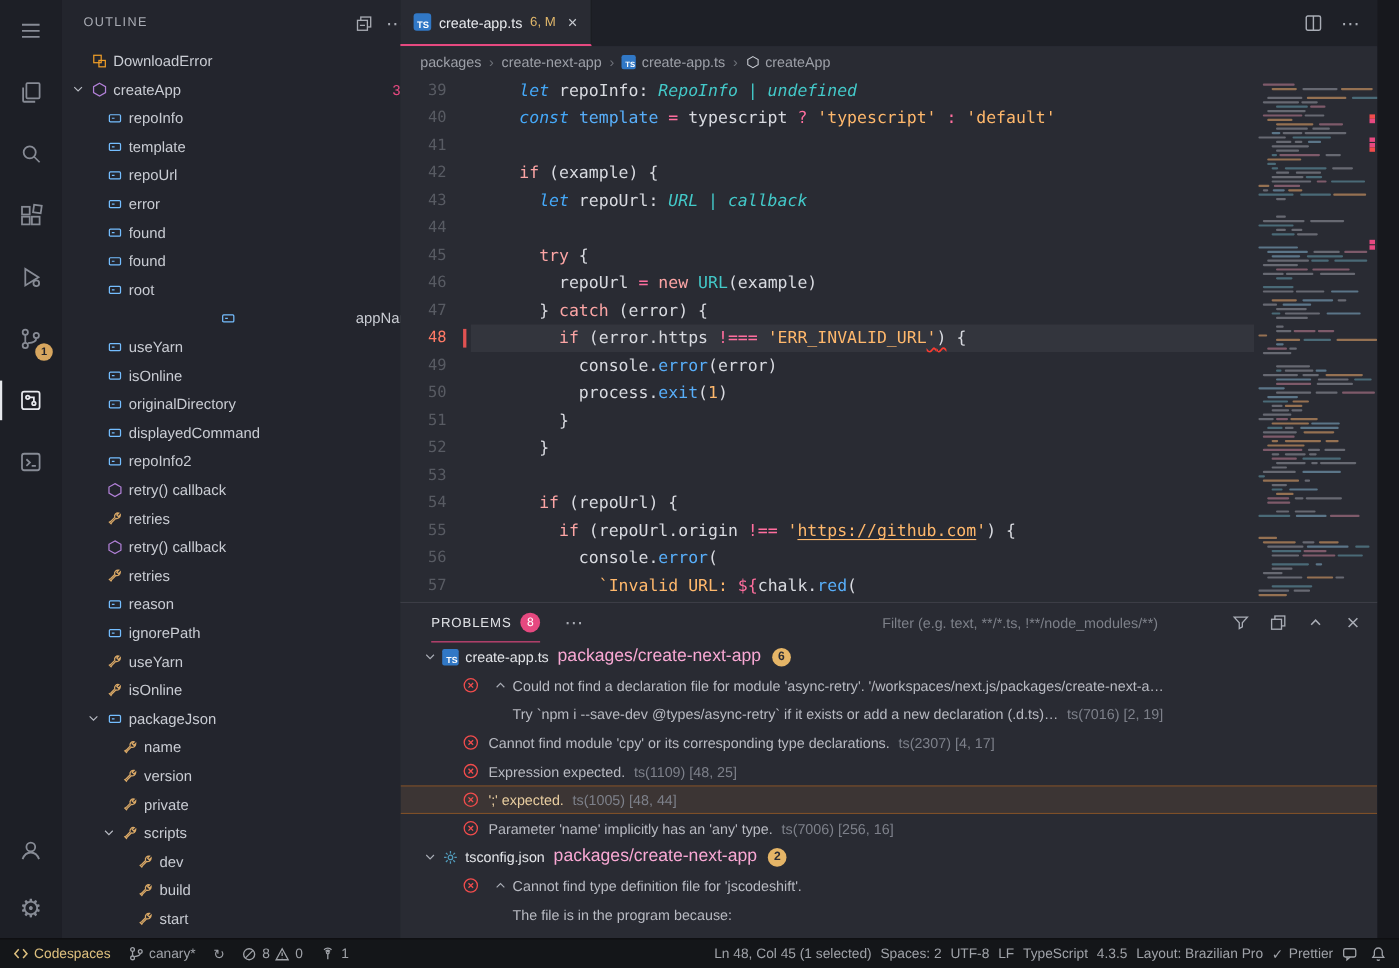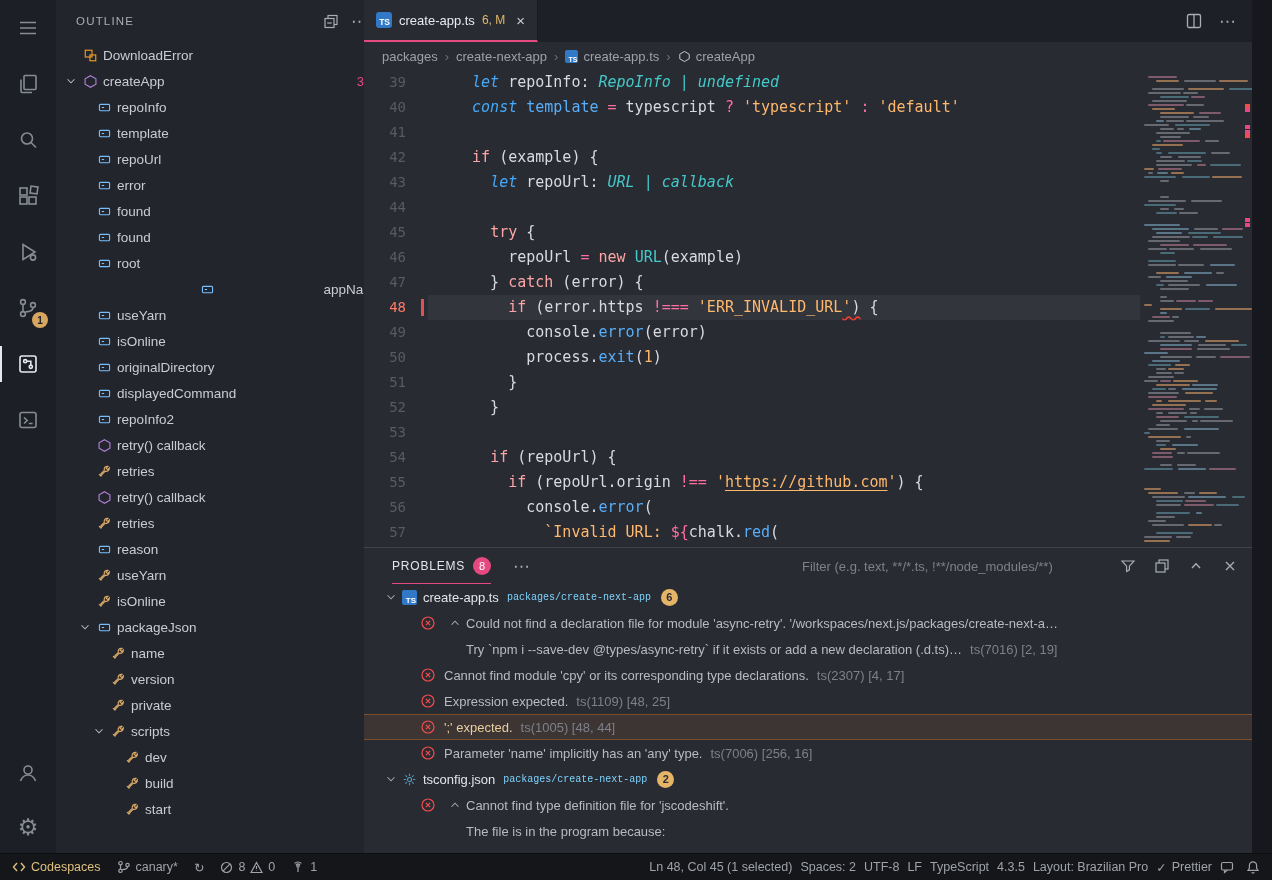--- a/index.html
+++ b/index.html
@@ -81,21 +81,21 @@
   .panel-more { margin-left:22px; }
   .panel-actions { margin-left:auto; display:flex; align-items:center; gap:18px; }
   .panel-actions svg { stroke:#a9adb6; cursor:pointer; }
   .panel-filter { width:300px; background:transparent; border:none; outline:none; color:#c9ccd3; font-size:13px; }
   .panel-filter::placeholder { color:#7d8089; }
   .problems { flex:1; overflow:hidden; }
   .prob-row { height:26px; display:flex; align-items:center; font-size:13px; color:#b8bac2; cursor:pointer; }
   .prob-row .chev { width:22px; display:flex; justify-content:center; flex:0 0 22px; }
   .prob-file { padding-left:16px; }
   .prob-file .fname { color:#e2e4e8; margin-left:6px; }
-  .prob-file .fpath { color:#7dd3fc; font-size:10px; margin-left:8px;font-family:Liberation Mono, monospace; }
+  .prob-file .fpath { color:#f9a8d4; font-size:16px; margin-left:8px; }
   .prob-badge { min-width:17px; height:17px; border-radius:9px; background:#e5b567; color:#2b2c34; font-size:11px; font-weight:bold; display:flex; align-items:center; justify-content:center; margin-left:10px; padding:0 4px; }
   .prob-item { padding-left:56px; }
   .prob-item .msg-icon { flex:0 0 16px; margin-right:8px; display:flex; }
   .prob-item .txt { white-space:nowrap; }
   .prob-src { color:#7d808a; margin-left:8px; white-space:nowrap; }
   .prob-cont { padding-left:102px; }
   .prob-row.selected { background:rgba(190,125,60,0.13); border-top:1px solid #7d4f28; border-bottom:1px solid #7d4f28; }
   .prob-row.selected .txt { color:#e8cda0; }
 
   
@@ -429,20 +429,32 @@
           <span class="tw-chev"></span>
           <span class="tw-icon">
             <span style="display: flex;">
               <svg width="15" height="15" viewBox="0 0 16 16" fill="none" stroke="#75beff" stroke-width="1.2">
                 <rect x="2.6" y="4.6" width="10.8" height="6.8" rx="1"></rect>
                 <path d="M5 8h2.6"></path>
               </svg>
             </span>
           </span>
           <span class="tw-label">reason</span>
+        </div>
+        <div class="tree-row" style="padding-left: 20px;">
+          <span class="tw-chev"></span>
+          <span class="tw-icon">
+            <span style="display: flex;">
+              <svg width="15" height="15" viewBox="0 0 16 16" fill="none" stroke="#75beff" stroke-width="1.2">
+                <rect x="2.6" y="4.6" width="10.8" height="6.8" rx="1"></rect>
+                <path d="M5 8h2.6"></path>
+              </svg>
+            </span>
+          </span>
+          <span class="tw-label">ignorePath</span>
         </div>
         <div class="tree-row" style="padding-left: 20px;">
           <span class="tw-chev"></span>
           <span class="tw-icon">
             <span style="display: flex;">
               <svg width="15" height="15" viewBox="0 0 16 16" fill="none" stroke="#d9a866" stroke-width="1.2">
                 <path d="M13.2 4.6a3.3 3.3 0 0 1-4.3 3.1L5 11.6 4.2 13l-1.6-1.6L4 10.6l3.8-3.9A3.3 3.3 0 0 1 11.7 2.5L9.8 4.4l1.6 1.6 1.8-1.8z"></path>
               </svg>
             </span>
           </span>

